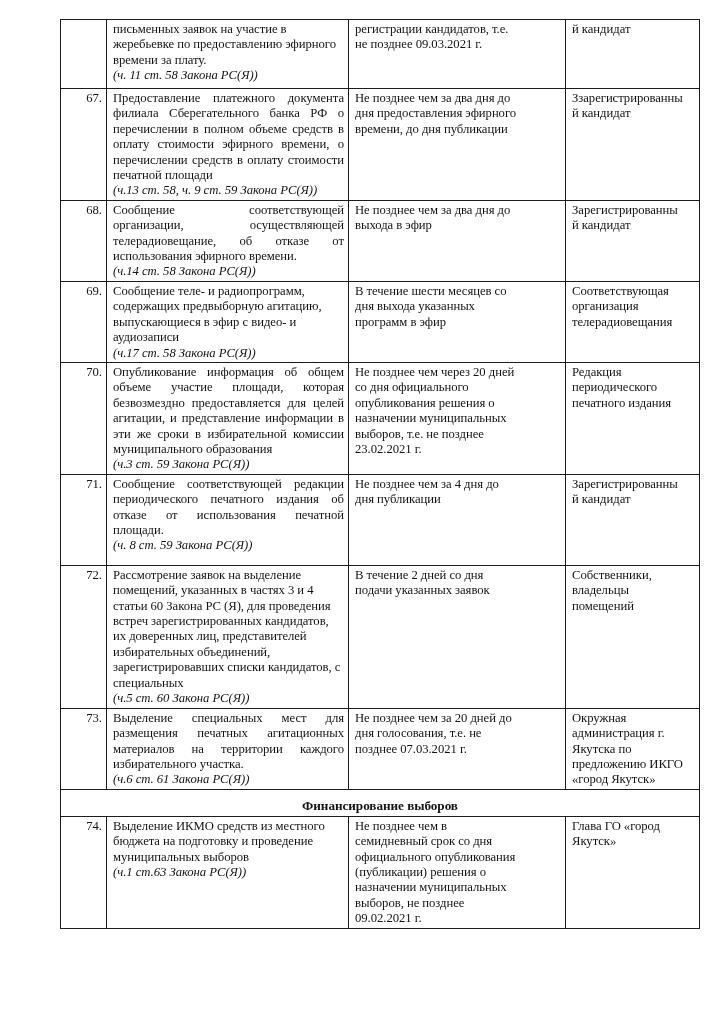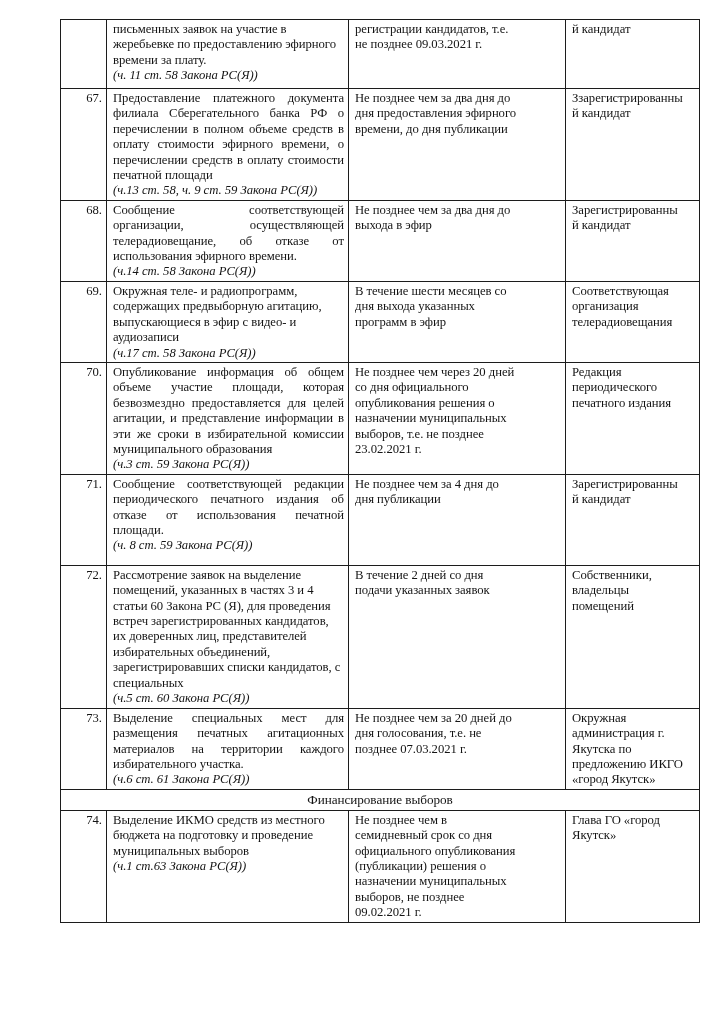--- a/index.html
+++ b/index.html
@@ -40,24 +40,24 @@
     white-space:normal;
     text-align:justify;
     text-align-last:justify;
   }
   .law{
     font-style:italic;
     white-space:nowrap;
   }
   tr.section-row td{
     text-align:center;
-    font-weight:normal;
+    font-weight:bold;
     font-size:13.2px;
     line-height:17px;
-    padding:1px 0 2px;
+    padding:7px 0 2px;
     white-space:normal;
   }
 </style>
 </head>
 <body>
 
 <div class="page">
   <table class="doc">
     <colgroup>
       <col style="width:46px">
@@ -105,21 +105,21 @@
             <div class="law">(ч.14 ст. 58 Закона РС(Я))</div>
           </td>
           <td class="c-deadline">Не позднее чем за два дня до
 выхода в эфир</td>
           <td class="c-resp">Зарегистрированны
 й кандидат</td>
         </tr>
         <tr style="height: 77px;">
           <td class="c-num">69.</td>
           <td class="c-action">
-            <div class="line">Окружная теле- и радиопрограмм,</div>
+            <div class="line">Сообщение теле- и радиопрограмм,</div>
             <div class="line">содержащих предвыборную агитацию,</div>
             <div class="line">выпускающиеся в эфир с видео- и</div>
             <div class="line">аудиозаписи</div>
             <div class="law">(ч.17 ст. 58 Закона РС(Я))</div>
           </td>
           <td class="c-deadline">В течение шести месяцев со
 дня выхода указанных
 программ в эфир</td>
           <td class="c-resp">Соответствующая
 организация

